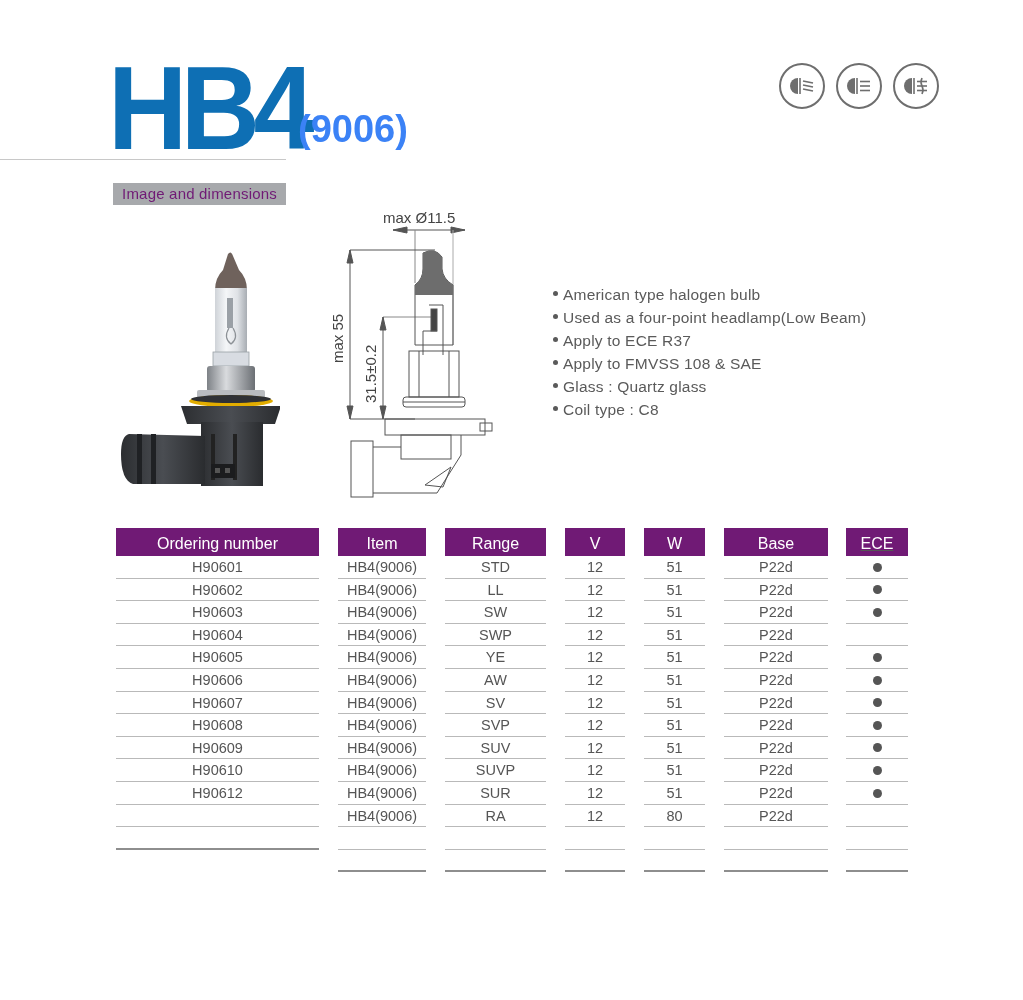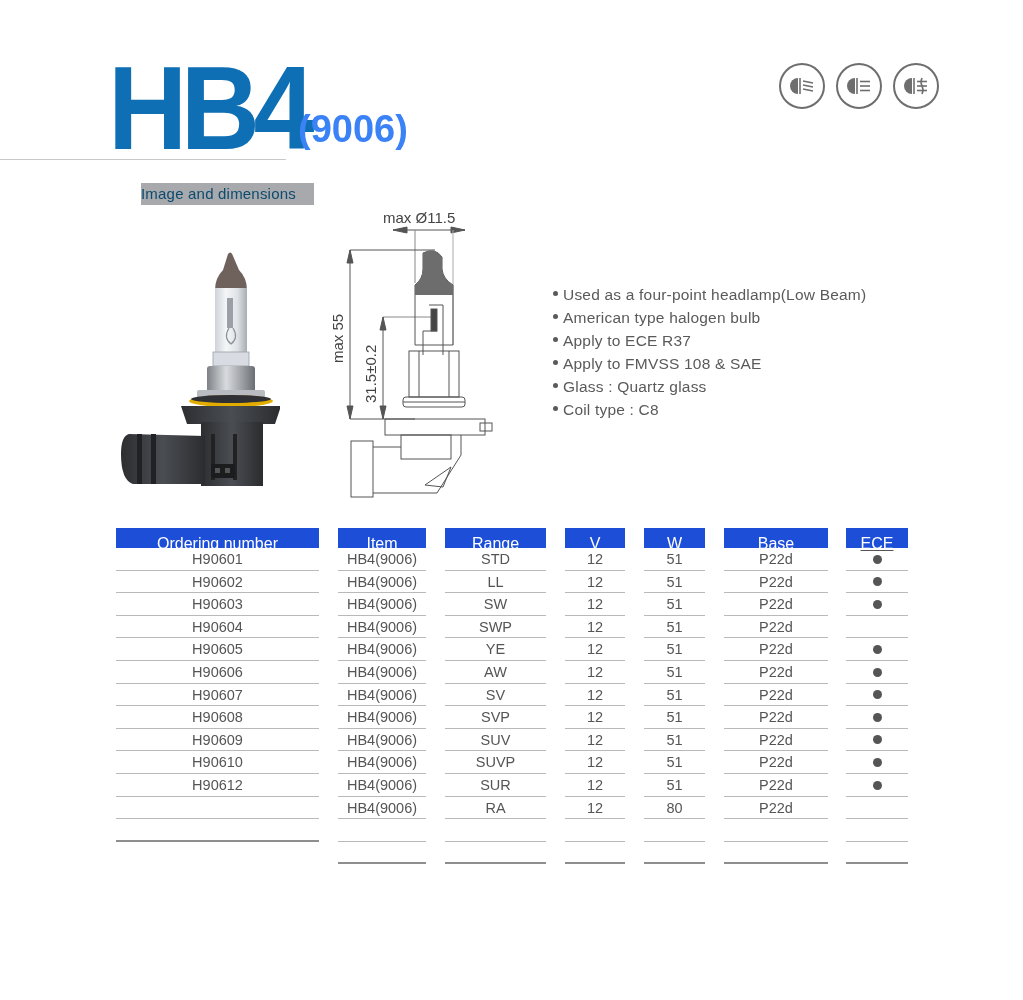--- a/index.html
+++ b/index.html
@@ -24,38 +24,38 @@
     }
     .title-rule { position: absolute; left: 0; top: 159px; width: 286px; height: 1px; background: #c8c8c8; }
     .icons { position: absolute; left: 779px; top: 63px; display: flex; gap: 11px; }
     .lamp-icon {
       width: 46px; height: 46px; border: 2px solid #6e6e6e; border-radius: 50%;
       box-sizing: border-box; display: flex; align-items: center; justify-content: center;
     }
     .lamp-icon svg { width: 30px; height: 22px; }
     .section-badge {
       position: absolute; left: 113px; top: 183px; width: 173px; height: 22px;
-      background: #a7a9ac; color: #0c4a6e; font-size: 15px; line-height: 22px;
-      text-align: left; letter-spacing: 0.2px; white-space: nowrap; margin-left: 28px;
+      background: #a7a9ac; color: #701a75; font-size: 15px; line-height: 22px;
+      text-align: center; letter-spacing: 0.2px; white-space: nowrap;
     }
     .photo { position: absolute; left: 115px; top: 248px; width: 165px; height: 245px; }
     .drawing { position: absolute; left: 325px; top: 205px; width: 170px; height: 295px; }
     .features { position: absolute; left: 553px; top: 283px; margin: 0; padding: 0; list-style: none; }
     .features li {
       font-size: 15.5px; line-height: 23px; color: #5a5a5a; white-space: nowrap;
       letter-spacing: 0.2px;
     }
     .features li::before {
       content: ""; display: inline-block; width: 5px; height: 5px; border-radius: 50%;
       background: #5a5a5a; margin-right: 5px; vertical-align: middle; position: relative; top: -2px;
     }
     .spec-table { position: absolute; left: 0; top: 528px; width: 1023px; }
     .col { position: absolute; top: 0; }
     .col-head {
-      height: 20px; background: #1d4ed8; color: #ffffff; font-size: 16px; line-height: 31px;
+      height: 28px; background: #701a75; color: #ffffff; font-size: 16px; line-height: 31px;
       text-align: center; white-space: nowrap;
     }
     .cell {
       height: 22.6px; line-height: 22px; box-sizing: border-box; border-bottom: 1px solid #b9b9b9;
       text-align: center; font-size: 14.5px; color: #555555; white-space: nowrap;
     }
     .cell.last { border-bottom: 2px solid #8e8e8e; }
     .dot { display: inline-block; width: 9px; height: 9px; border-radius: 50%; background: #555555; vertical-align: middle; position: relative; top: -1px; }
   </style>
 </head>
@@ -186,22 +186,22 @@
     <rect x="26" y="236" width="22" height="56"></rect>
     <path d="M48 242 L76 242 M48 288 L112 288 L136 250 L136 230"></path>
     <path d="M100 280 L126 262 L118 282 Z"></path>
   </g>
   <text x="58" y="18" font-family="Liberation Sans, sans-serif" font-size="15" fill="#444">max Ø11.5</text>
   <text transform="translate(18,158) rotate(-90)" font-family="Liberation Sans, sans-serif" font-size="15" fill="#444">max 55</text>
   <text transform="translate(51,198) rotate(-90)" font-family="Liberation Sans, sans-serif" font-size="15" fill="#444">31.5±0.2</text>
 </svg>
 
 <ul class="features">
+  <li>American type halogen bulb</li>
   <li>Used as a four-point headlamp(Low Beam)</li>
-  <li>American type halogen bulb</li>
   <li>Apply to ECE R37</li>
   <li>Apply to FMVSS 108 &amp; SAE</li>
   <li>Glass : Quartz glass</li>
   <li>Coil type : C8</li>
 </ul>
 
 <div class="spec-table" id="spec-table">
   <div class="col" style="left:116px;width:203px;">
     <div class="col-head">Ordering number</div>
   <div class="cell">H90601</div>

